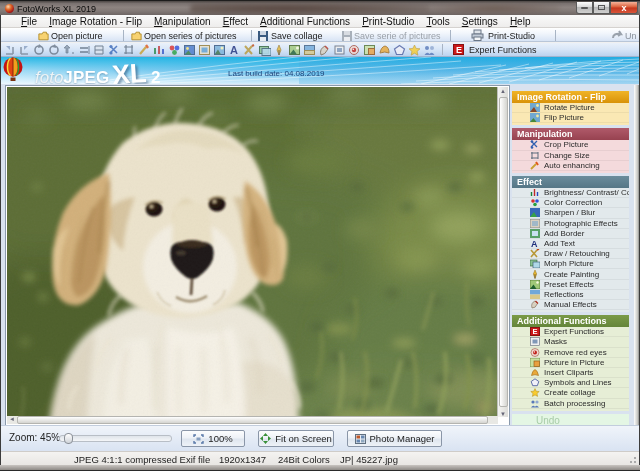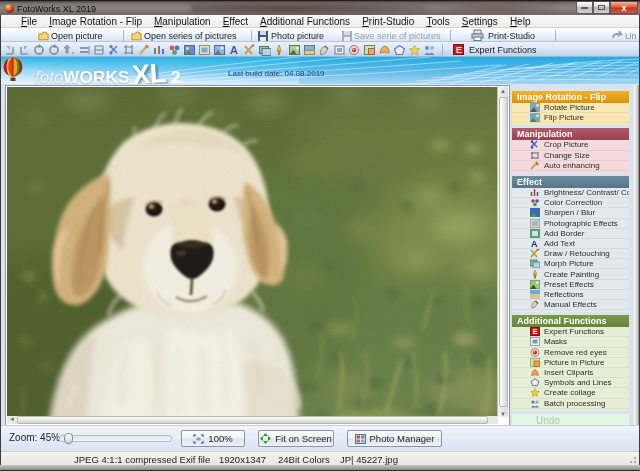--- a/index.html
+++ b/index.html
@@ -149,21 +149,21 @@
     <svg style="position:absolute;left:130px;top:2.5px" width="11" height="10" viewBox="0 0 13 11">
         <path d="M1 3 h4 l1-2 h4 v2 h2 v7 h-11 z" fill="#f7d271" stroke="#b08820" stroke-width="1"></path>
       </svg>
     <span style="position:absolute;left:143px;top:2.5px">Open series of pictures</span>
     <div class="tsep" style="position:absolute;left:248px;top:2px"></div>
     <svg style="position:absolute;left:256px;top:2px" width="12" height="11">
         <path d="M1 1 h10 v10 h-10 z" fill="#3a5a80"></path>
         <rect x="3" y="1" width="6" height="4" fill="#cfd8e4"></rect>
         <rect x="3" y="7" width="6" height="4" fill="#e8ecf2"></rect>
       </svg>
-    <span style="position:absolute;left:270px;top:2.5px">Photo picture</span>
+    <span style="position:absolute;left:270px;top:2.5px">Save collage</span>
     <svg style="position:absolute;left:340px;top:2px" width="12" height="11">
         <path d="M1 1 h10 v10 h-10 z" fill="#a8b0ba"></path>
         <rect x="3" y="1" width="6" height="4" fill="#d8dce2"></rect>
         <rect x="3" y="7" width="6" height="4" fill="#eceef2"></rect>
       </svg>
     <span style="position:absolute;left:353px;top:2.5px;color:#9aa0a8">Save serie of pictures</span>
     <div class="tsep" style="position:absolute;left:447px;top:2px"></div>
     <svg style="position:absolute;left:470px;top:1px" width="13" height="12">
         <rect x="3" y="1" width="7" height="4" fill="#dfe4ea" stroke="#6a7686" stroke-width="1"></rect>
         <rect x="1" y="5" width="11" height="4" fill="#c3ccd8" stroke="#6a7686" stroke-width="1"></rect>
@@ -336,21 +336,21 @@
       <ellipse cx="12" cy="10" rx="9.5" ry="9.5" fill="#c41414"></ellipse>
       <path d="M12 .5 C8.5 .5 5.5 4.5 5.5 10 c0 5 2.8 8.5 6.5 9.5 z" fill="#e04414"></path>
       <path d="M12 .5 c2.3 0 4.6 4 4.6 9.5 0 5-1.8 8.5-4.6 9.5 z" fill="#f0a01c"></path>
       <path d="M9.5 1 c-1.6 1.4-3 4.8-3 9 0 4 1.4 7.2 3 8.8" stroke="#f8dc38" stroke-width="1.4" fill="none"></path>
       <path d="M15 1.2 c1.5 1.4 2.6 4.6 2.6 8.8 0 4-1.1 7-2.6 8.6" stroke="#28a030" stroke-width="1.4" fill="none"></path>
       <path d="M12 .5 v19" stroke="#801c0c" stroke-width=".9"></path>
       <path d="M9.5 20.5 h5 v3.5 h-5 z" fill="#7c3414"></path>
     </svg>
     <div id="bannertext">
       <span id="bt-foto">foto</span>
-        <span id="bt-works">WORKS</span>
+        <span id="bt-works">JPEG</span>
         <span id="bt-xl">XL</span>
         <span id="bt-2">2</span>
     </div>
   </div>
   <div id="builddate">Last build date: 04.08.2019</div>
   <div id="main">
     <div id="viewport">
       <div id="photo"><svg width="490" height="330" viewBox="0 0 490 330">
         <defs>
           <filter id="b16" x="-40%" y="-40%" width="180%" height="180%">

